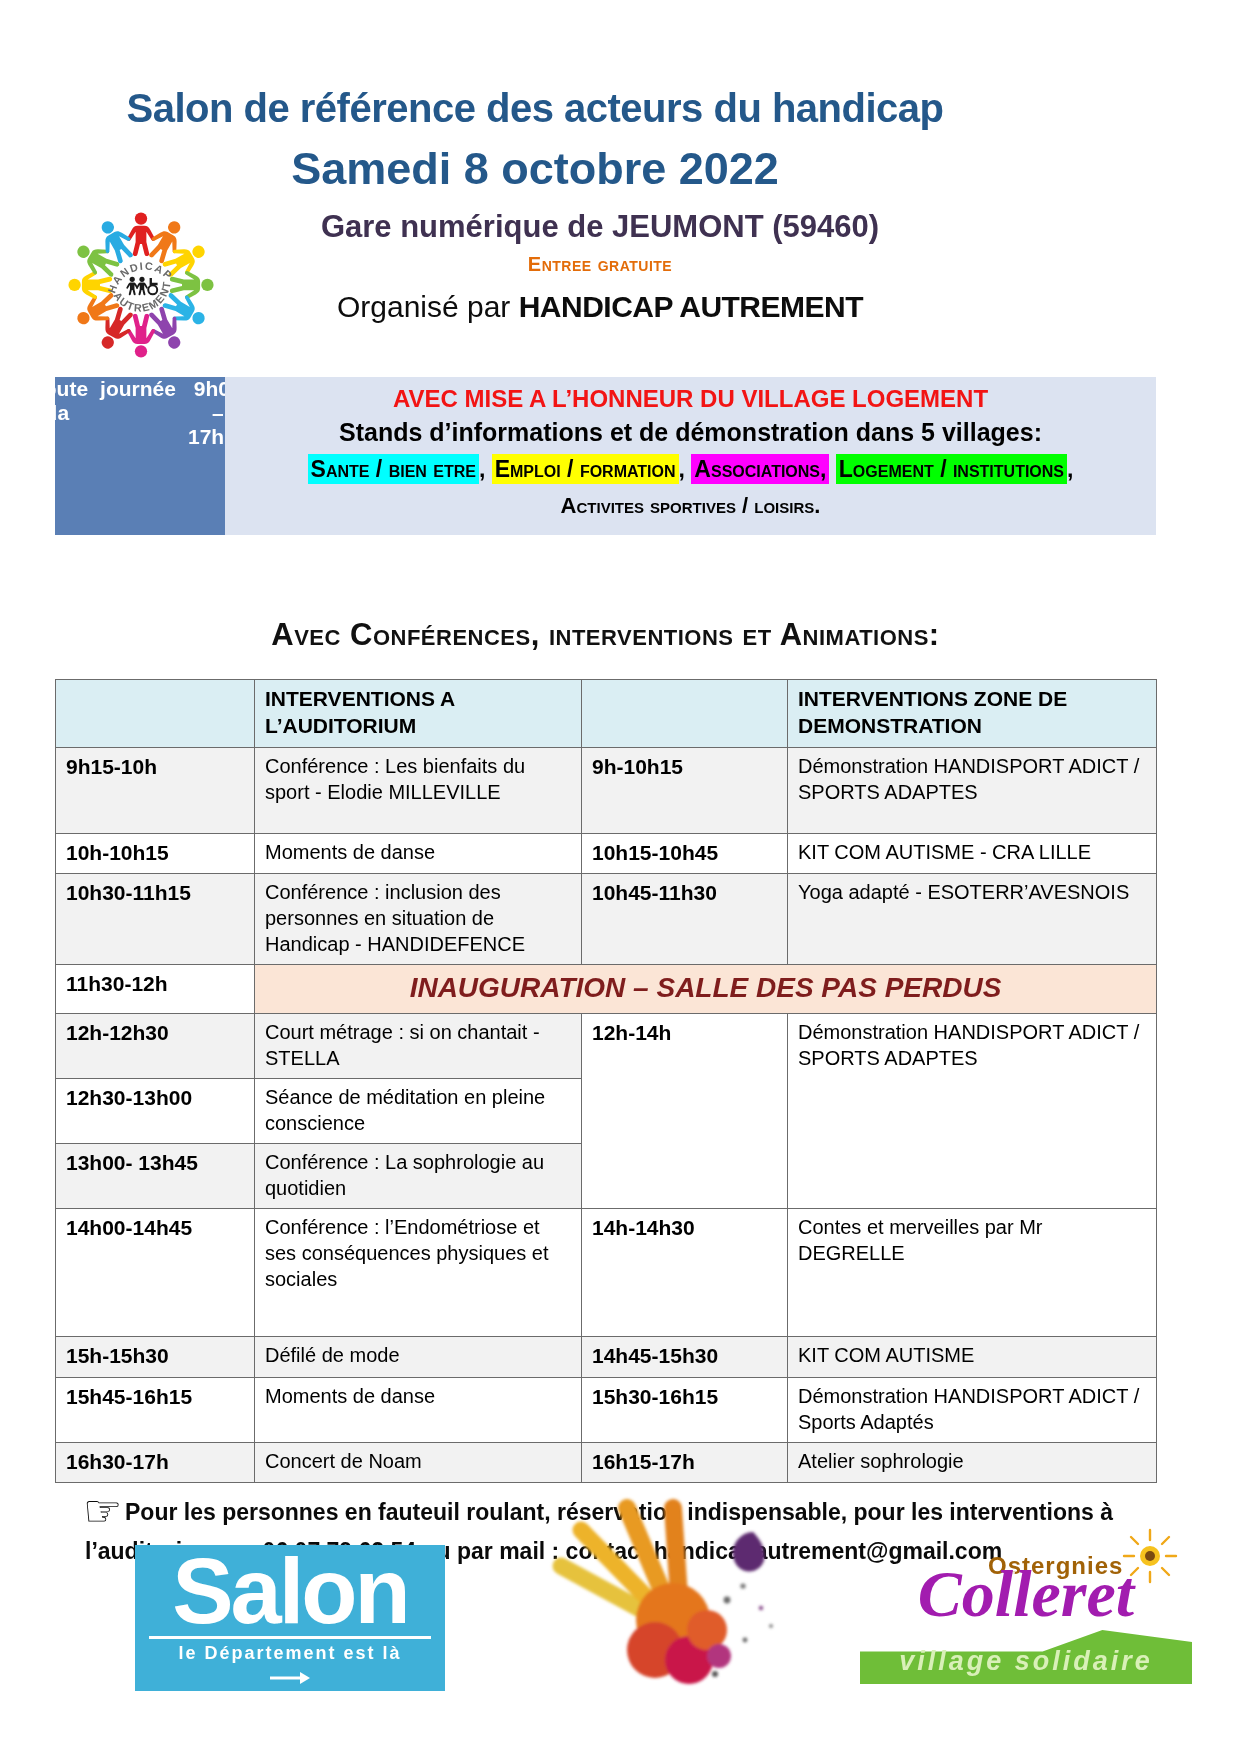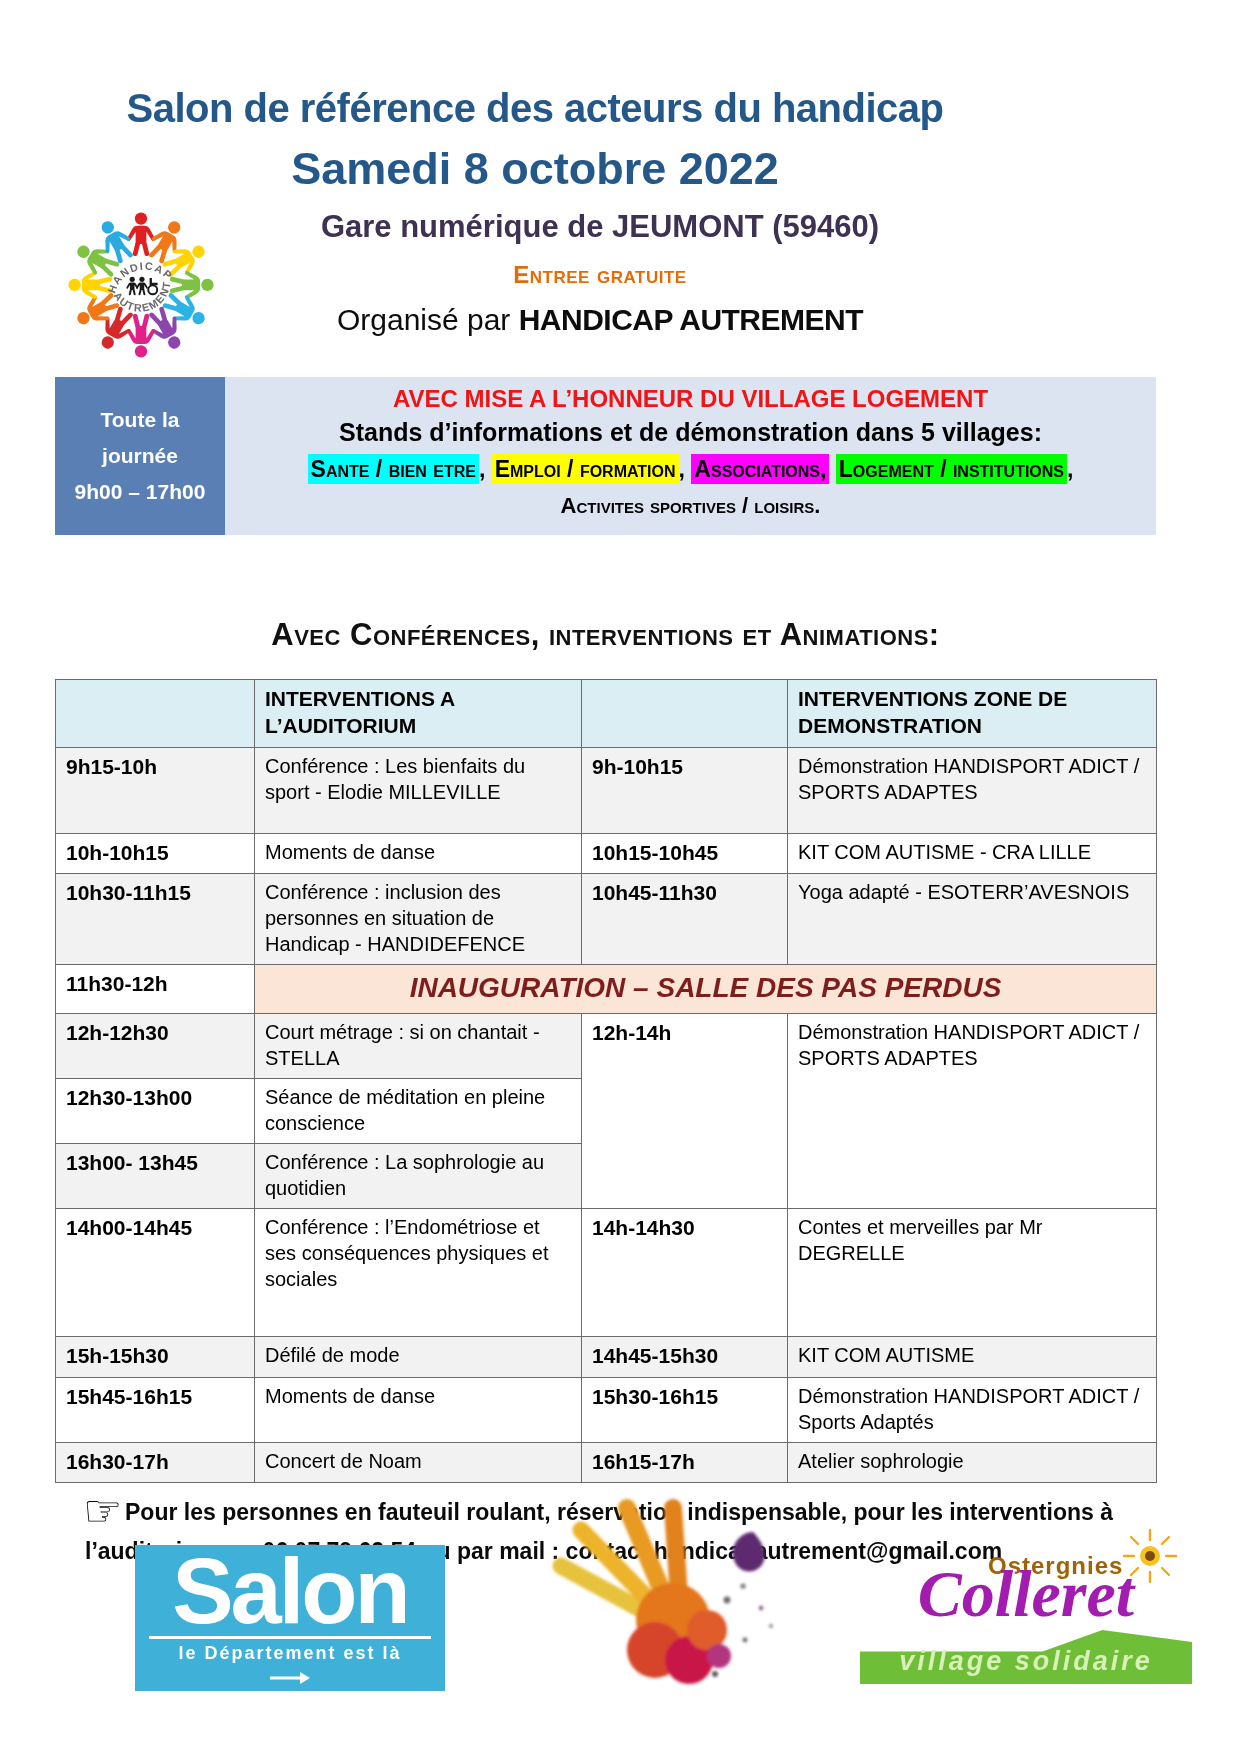--- a/index.html
+++ b/index.html
@@ -7,28 +7,28 @@
   .content{position:absolute;left:55px;top:0;width:1101px;}
 
   
   .title-block{margin-top:86px;width:960px;text-align:center;}
   .title1{font-size:40px;font-weight:bold;color:#24588A;letter-spacing:-0.5px;}
   .title2{font-size:45px;font-weight:bold;color:#24588A;margin-top:12px;}
   .header-sub{display:flex;margin-top:4px;}
   .logo-wrap{width:185px;flex:0 0 auto;}
   .sub-lines{width:720px;text-align:center;padding-top:10px;}
   .venue{font-size:31px;font-weight:bold;color:#3F3151;}
-  .free{font-size:24px;font-weight:bold;color:#E36C09;font-variant:small-caps;margin-top:16px;letter-spacing:0.5px;}
+  .free{font-size:20px;font-weight:bold;color:#E36C09;font-variant:small-caps;margin-top:8px;letter-spacing:0.5px;}
   .organized{font-size:30px;margin-top:14px;color:#0d0d0d;}
   .organized .organizer{font-weight:bold;letter-spacing:-0.5px;}
 
   
   .banner{display:flex;margin-top:6px;width:1101px;}
   .banner-left{width:170px;flex:0 0 auto;background:#5A7FB5;color:#fff;font-size:21px;font-weight:bold;
-    text-align:center;display:flex;flex-direction:column;justify-content:center;gap:12px;}
+    text-align:center;display:flex;flex-direction:row;justify-content:center;gap:12px;}
   .banner-right{flex:1;background:#DCE3F1;text-align:center;padding:8px 10px 16px;}
   .honor{color:#F21414;font-size:24px;font-weight:bold;}
   .stands{font-size:25px;font-weight:bold;margin-top:5px;}
   .villages{font-size:23px;font-weight:bold;font-variant:small-caps;margin-top:9px;}
   .hl{padding:2px 3px;margin-top:36px;}
   .hl-cyan{background:#00FFFF;}
   .hl-yellow{background:#FFFF00;}
   .hl-magenta{background:#FF00FF;}
   .hl-green{background:#00FF00;}
   .villages2{font-size:22px;font-weight:bold;font-variant:small-caps;margin-top:10px;}

